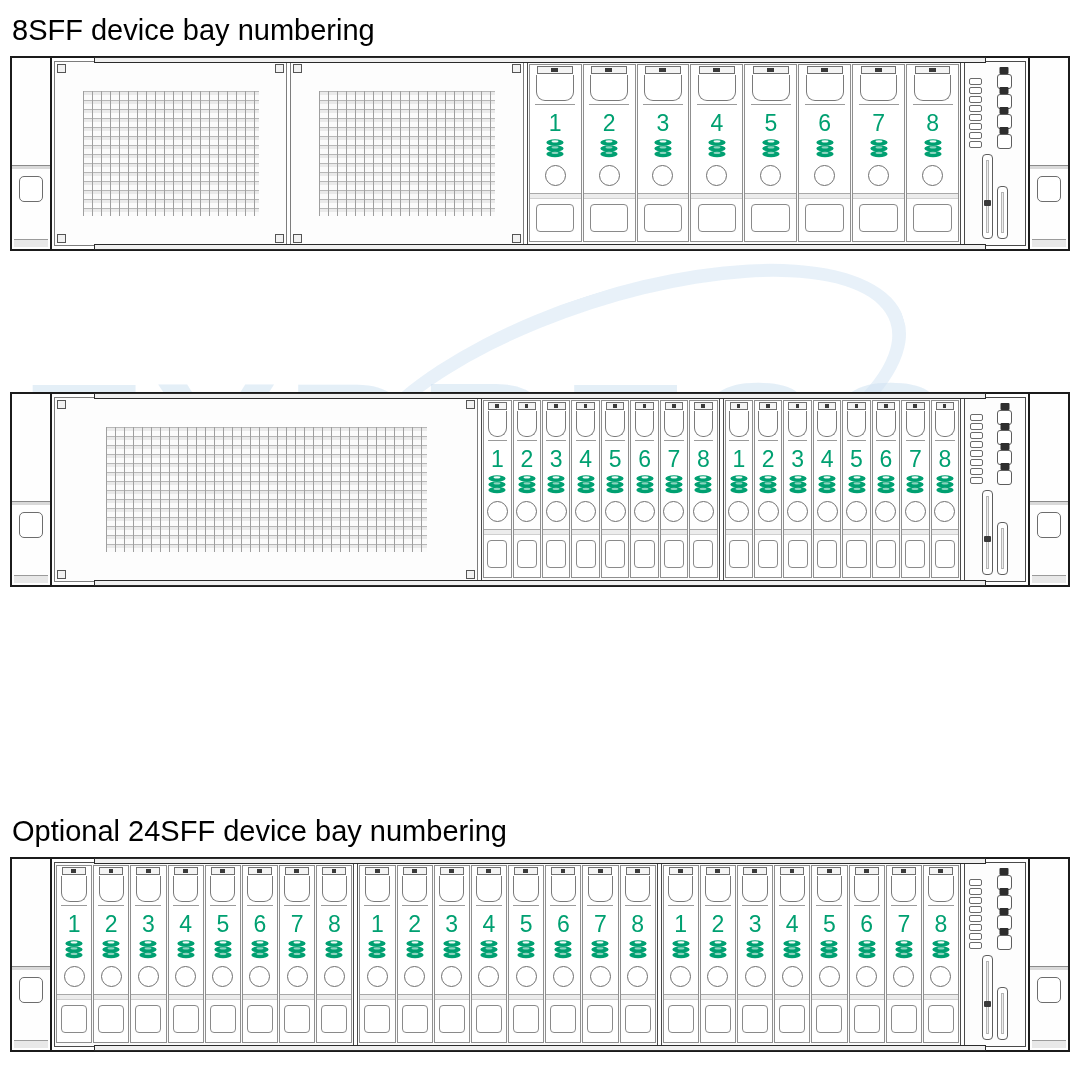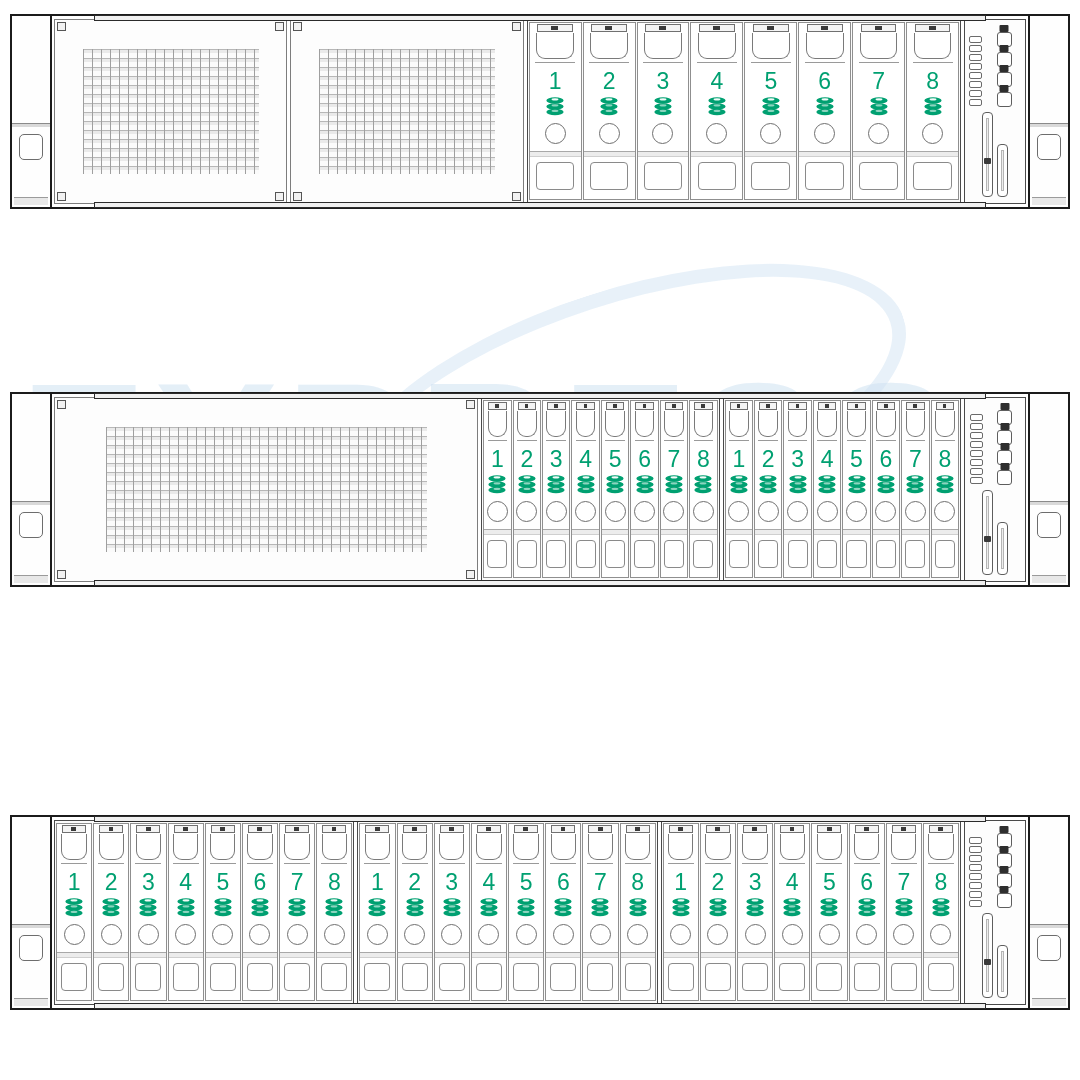--- a/index.html
+++ b/index.html
@@ -375,20 +375,21 @@
 </head>
 <body>
 
 <div id="watermark">
   <div class="wm-swoosh"></div>
   <div class="wm-text">EXPRESS</div>
   <div class="wm-sub">computers</div>
 </div>
 
 <div class="section" id="section-8sff">
+  <div class="section-title">8SFF device bay numbering</div>
   <div class="chassis chassis-8sff">
       <div class="ear">
         <div class="ear-split"></div>
         <div class="ear-latch"></div>
         <div class="ear-foot"></div>
       </div>
       <div class="body">
         <div class="rail-top"></div>
         <div class="rail-bottom"></div>
         <div class="blank-panel" style="flex: 1 1 auto;">
@@ -894,20 +895,21 @@
       </div>
       <div class="ear">
         <div class="ear-split"></div>
         <div class="ear-latch"></div>
         <div class="ear-foot"></div>
       </div>
     </div>
 </div>
 
 <div class="section" id="section-24sff">
+  <div class="section-title">Optional 24SFF device bay numbering</div>
   <div class="chassis chassis-24sff">
       <div class="ear">
         <div class="ear-split"></div>
         <div class="ear-latch"></div>
         <div class="ear-foot"></div>
       </div>
       <div class="body">
         <div class="rail-top"></div>
         <div class="rail-bottom"></div>
         <div class="bay-group">

